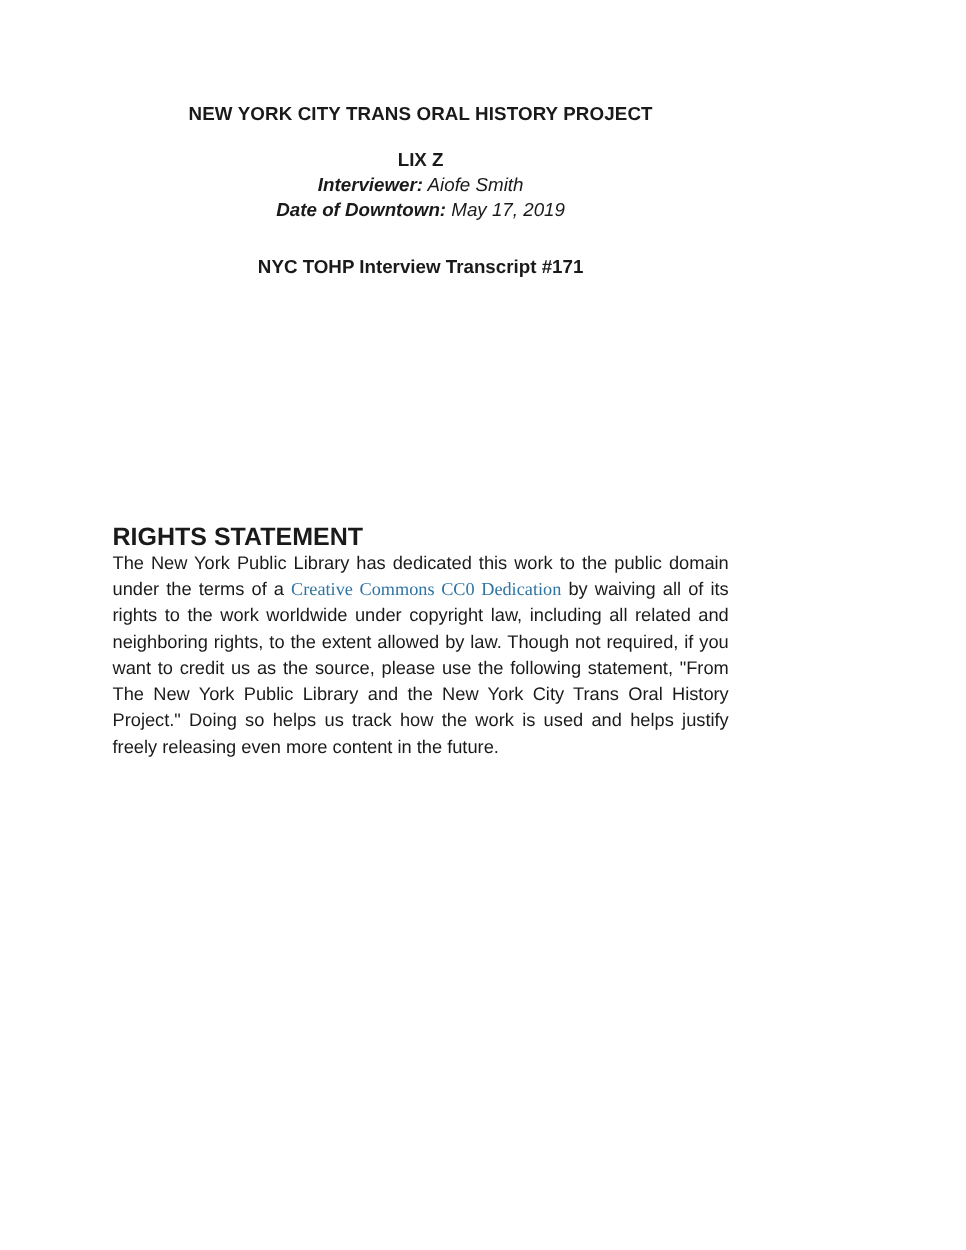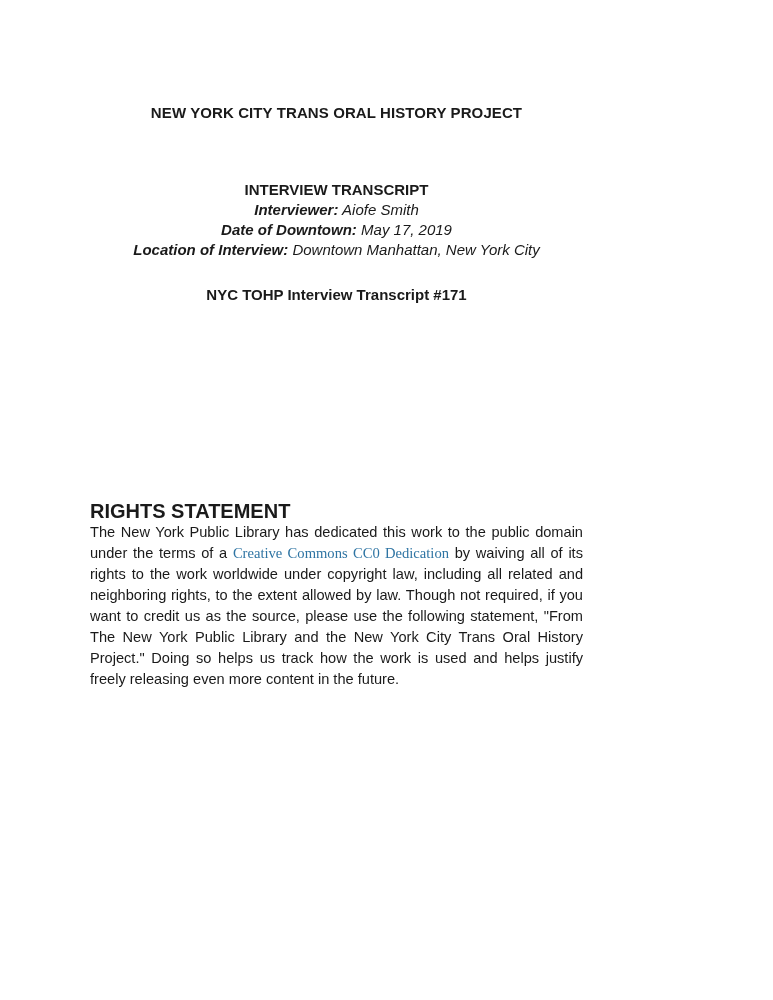--- a/index.html
+++ b/index.html
@@ -13,21 +13,21 @@
     font-family: "Liberation Sans", sans-serif;
     color: #1a1a1a;
   }
   .page {
     position: relative;
     width: 673px;
     height: 1000px;
     overflow: hidden;
     background: #ffffff;
     box-sizing: border-box;
-    padding: 103px 90px 0 90px;
+    padding: 82px 90px 0 90px;
   }
   .centered-line {
     text-align: center;
     font-size: 15px;
     line-height: 20px;
     margin: 0;
   }
   .doc-title {
     font-weight: bold;
     letter-spacing: 0.1px;
@@ -75,34 +75,31 @@
     font-family: Liberation Serif, serif;
   }
 </style>
 </head>
 <body>
 
 <div class="page">
 
   <div class="centered-line doc-title">NEW YORK CITY TRANS ORAL HISTORY PROJECT</div>
 
-  <div class="centered-line doc-subtitle">INTERVIEW TRANSCRIPT</div>
 
+  <div class="centered-line interviewee-name">LIX Z</div>
 
   <div class="centered-line meta-line">
     <span class="meta-label">Interviewer:</span><span> Aiofe Smith</span>
   </div>
 
   <div class="centered-line meta-line">
     <span class="meta-label">Date of Downtown:</span><span> May 17, 2019</span>
   </div>
 
-  <div class="centered-line meta-line">
-    <span class="meta-label">Location of Interview:</span><span> Downtown Manhattan, New York City</span>
-  </div>
 
 
   <div class="centered-line transcript-id">NYC TOHP Interview Transcript #171</div>
 
   <div class="rights-section">
     <div class="rights-heading">RIGHTS STATEMENT</div>
     <p class="rights-paragraph">
       <span>The New York Public Library has dedicated this work to the public domain under the terms of a </span><a class="cc0-link" style="color: rgb(46, 116, 163);">Creative Commons CC0 Dedication</a><span> by waiving all of its rights to the work worldwide under copyright law, including all related and neighboring rights, to the extent allowed by law. Though not required, if you want to credit us as the source, please use the following statement, "From The New York Public Library and the New York City Trans Oral History Project." Doing so helps us track how the work is used and helps justify freely releasing even more content in the future.</span>
     </p>
   </div>

